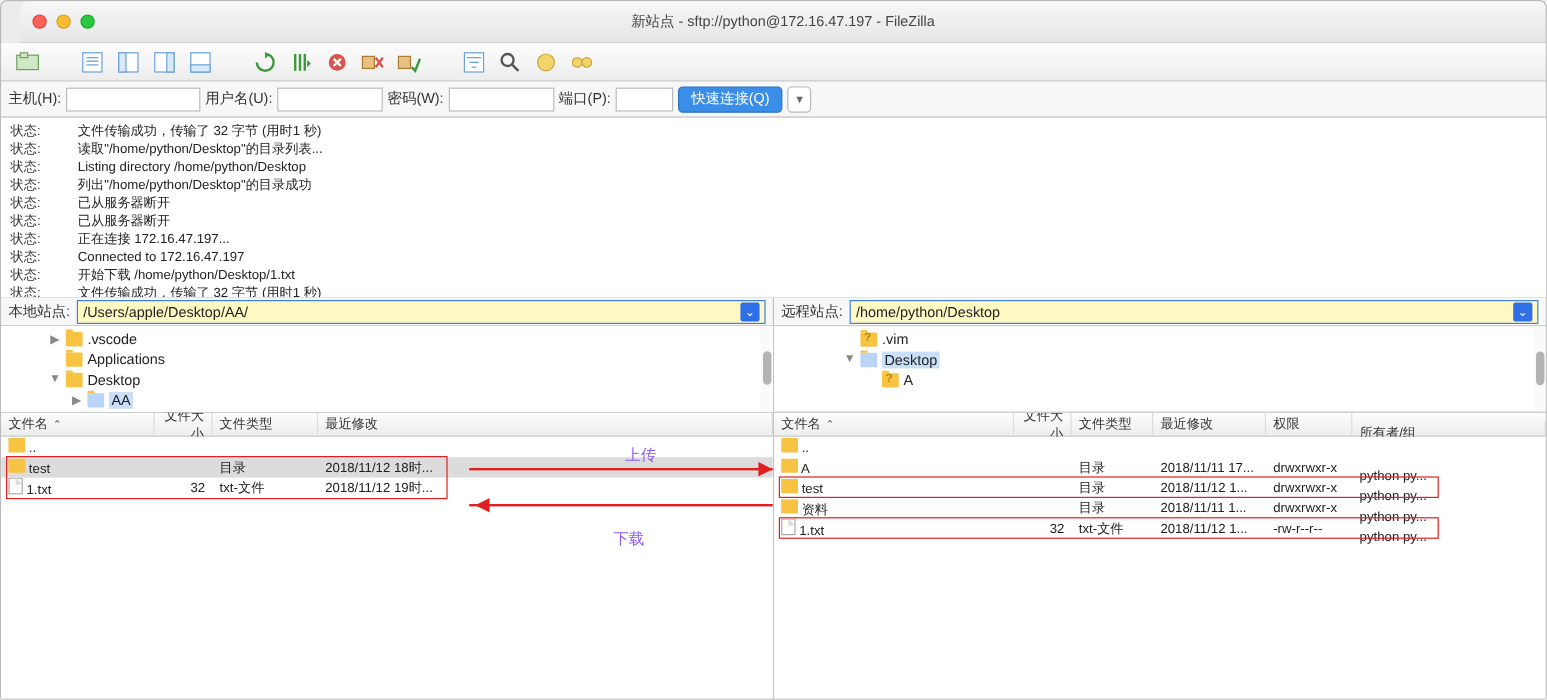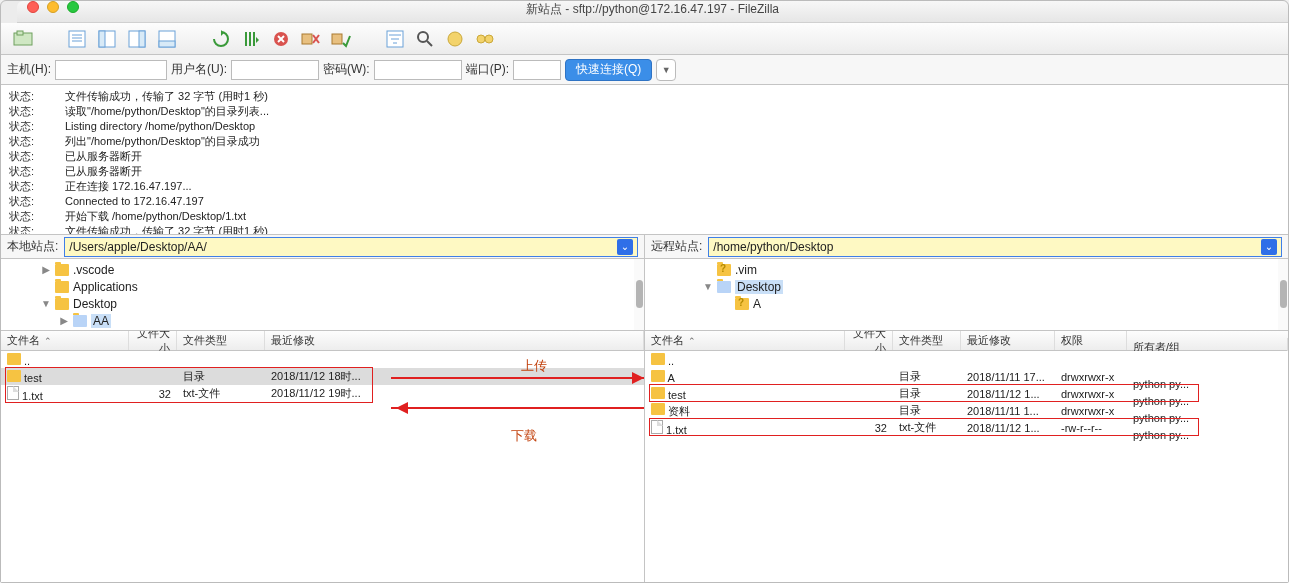--- a/index.html
+++ b/index.html
@@ -1,20 +1,20 @@
 <!DOCTYPE html>
 <html><head>
 <meta charset="utf-8">
 <style>
 * { box-sizing: border-box; margin: 0; padding: 0; font-family: -apple-system, "Helvetica Neue", Arial, sans-serif; }
 body { background: #f0f0f0; width:1289px; height:583px; overflow:hidden; font-size:12px; color:#222; }
 .window { width:1289px; height:583px; background:#ececec; border:1px solid #bbb; border-radius:6px 6px 2px 2px; position:relative; display:flex; flex-direction:column; }
 
 
-.titlebar { height:22px; background:linear-gradient(#f7f7f7,#e6e6e6); border-bottom:1px solid #d0d0d0; display:flex; position:relative; border-radius:6px 6px 0 0;margin-left:16px;}
+.titlebar { height:35px; background:linear-gradient(#f7f7f7,#e6e6e6); border-bottom:1px solid #d0d0d0; display:flex; align-items:center; position:relative; border-radius:6px 6px 0 0;margin-left:16px;}
 .traffic { display:flex; gap:8px; padding-left:10px;}
 .dot{width:12px;height:12px;border-radius:50%;}
 .dot.r{background:#ff5f57;border:1px solid #e0443e;}
 .dot.y{background:#febc2e;border:1px solid #d5a022;}
 .dot.g{background:#28c840;border:1px solid #1aab29;}
 .title{ position:absolute; left:0; right:0; text-align:center; font-size:12px; color:#444; pointer-events:none;}
 
 
 .toolbar{ height:32px; background:linear-gradient(#fdfdfd,#ececec); border-bottom:1px solid #c4c4c4; display:flex; align-items:center; padding:0 10px; gap:6px;}
 .tbtn{ width:24px; height:24px; display:flex; align-items:center; justify-content:center; font-size:14px;}
@@ -63,21 +63,21 @@
 .lrow .cell{ padding:0 6px; font-size:11px; overflow:hidden; white-space:nowrap;}
 .fico{ width:12px; height:14px; background:#fff; border:1px solid #aaa; display:inline-block; position:relative;}
 .fico::after{content:"";position:absolute;right:-1px;top:-1px;border:3px solid transparent;border-left-color:#ddd;border-bottom-color:#ddd;}
 
 
 .anno{ position:absolute; pointer-events:none; z-index:50;}
 .arrow-r{ position:absolute; height:2px; background:#e02020;}
 .arrow-r::after{content:"";position:absolute;right:-1px;top:-5px;border:6px solid transparent;border-left:12px solid #e02020;}
 .arrow-l{ position:absolute; height:2px; background:#e02020;}
 .arrow-l::after{content:"";position:absolute;left:-1px;top:-5px;border:6px solid transparent;border-right:12px solid #e02020;}
-.annotext{ position:absolute; color:#c2410c; font-size:13px;}
+.annotext{ position:absolute; color:#8b5cf6; font-size:13px;}
 .redbox{ position:absolute; border:1.5px solid #e02020;}
 
 
 .status{ height:18px; background:#f7f7f7; border-top:1px solid #c4c4c4; display:flex;}
 .status .half{ flex:1; padding:2px 6px; font-size:11px;}
 .status .half + .half{ border-left:1px solid #c4c4c4;}
 
 
 .lc1{width:128px;} .lc2{width:48px;text-align:right;} .lc3{width:88px;} .lc4{flex:1;}
 

